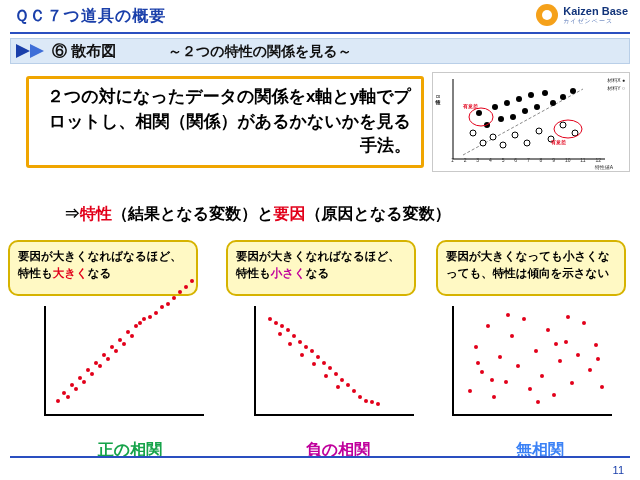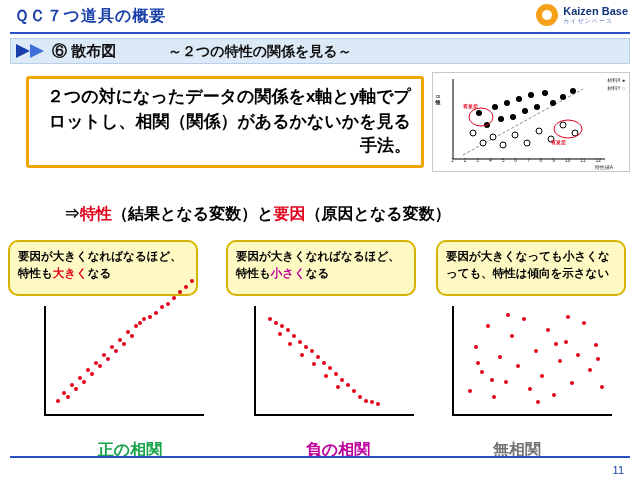--- a/index.html
+++ b/index.html
@@ -131,21 +131,21 @@
   .axis-v { position: absolute; left: 0; top: 0; width: 2px; height: 108px; background: #000; }
   .axis-h { position: absolute; left: 0; bottom: 0; height: 2px; width: 160px; background: #000; }
   .dot { position: absolute; width: 4px; height: 4px; border-radius: 50%; background: #e2001a; }
 
   .caption {
     position: absolute; top: 420px; font-size: 16px; font-weight: bold;
     text-align: center; width: 160px; margin-top: 20px;
   }
   .cap1 { left: 50px; color: #16a34a; }
   .cap2 { left: 258px; color: #c0009c; }
-  .cap3 { left: 437px; color: #737373; }
+  .cap3 { left: 460px; color: #3b82f6; }
 
   
   .foot-rule {
     position: absolute; left: 10px; bottom: 22px; width: 620px; height: 2px;
     background: #2a4fc0;
   }
   .page-no {
     position: absolute; right: 16px; bottom: 4px; font-size: 11px; color: #1a3faa;
   }
 </style>

